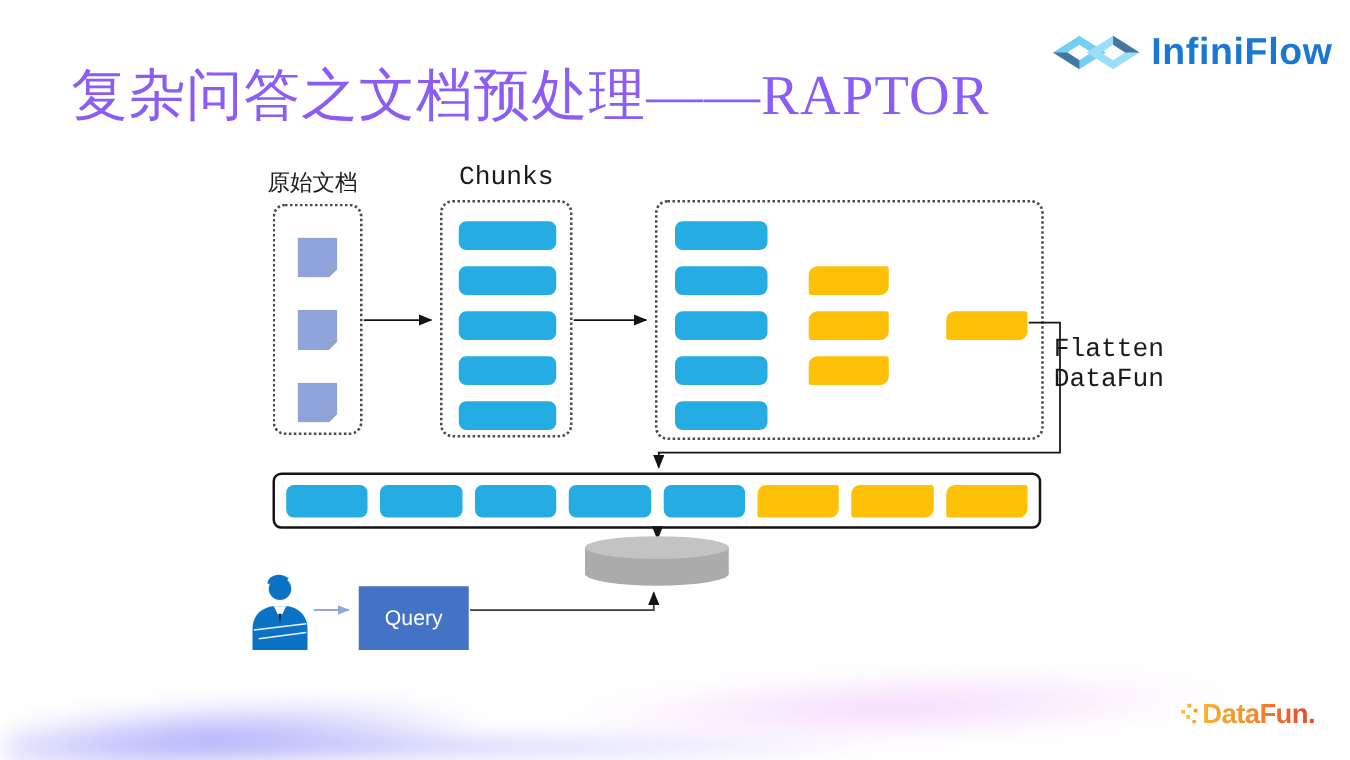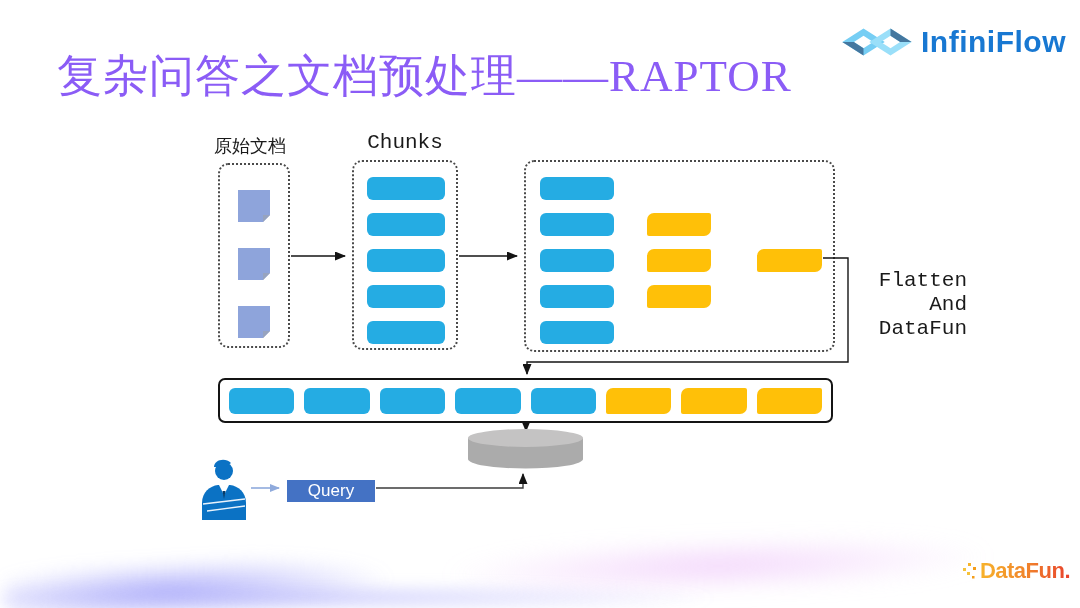--- a/index.html
+++ b/index.html
@@ -16,21 +16,21 @@
   
   .logo{position:absolute; top:16px; right:14px; display:flex; align-items:center; gap:7px;}
   .logo-text{font-size:30px; font-weight:bold; color:var(--logo-blue); letter-spacing:0.5px;}
   
   .lbl{position:absolute; color:#1a1a1a; white-space:nowrap;}
   .lbl-serif{font-family:Liberation Mono, monospace; font-size:18px;}
   .lbl-mono{font-family:"Liberation Mono","DejaVu Sans Mono",monospace; font-size:21px;}
   .lbl-source{left:205px; top:134px; width:90px; text-align:center;}
   .lbl-chunks{left:352px; top:131px; width:106px; text-align:center;}
   .lbl-sum{left:522px; top:127px;}
-  .flatten{left:843px; top:269px; width:124px; text-align:right; line-height:24px;}
+  .flatten{left:843px; top:269px; width:124px; text-align:left; line-height:24px;}
   
   .dotted{position:absolute; border:2px dotted #4a4a4a; border-radius:10px; box-sizing:border-box;}
   .box-docs{left:218px; top:163px; width:72px; height:185px;
     display:flex; flex-direction:column; align-items:center; gap:26px; padding-top:25px;}
   .box-chunks{left:352px; top:160px; width:106px; height:190px;
     display:flex; flex-direction:column; gap:13px; padding:15px 0 0 13px;}
   .box-sum{left:524px; top:160px; width:311px; height:192px;}
   .sum-col{position:absolute; display:flex; flex-direction:column; gap:13px;}
   .sum-col1{left:14px; top:15px;}
   .sum-col2{left:121px; top:51px;}
@@ -45,27 +45,27 @@
   .box-chunks .rect{width:78px; height:23px;}
   .sum-col1 .rect{width:74px; height:23px;}
   .sum-col2 .rect{width:64px; height:23px;}
   .sum-col3 .rect{width:65px; height:23px;}
   
   .bar{position:absolute; left:218px; top:378px; width:615px; height:45px;
     border:2px solid #141414; border-radius:7px; box-sizing:border-box;
     display:flex; align-items:center; gap:10px; padding:0 9px; background:#fff;}
   .bar .rect{flex:1; height:26px;}
   
-  .query{position:absolute; left:287px; top:469px; width:88px; height:22px;
+  .query{position:absolute; left:287px; top:469px; width:88px; height:51px;
     background:var(--query-blue); color:#fff; font-size:17px;
-    display:flex; align-items:center; justify-content:center;margin-top:11px;}
+    display:flex; align-items:center; justify-content:center;}
   
   .overlay{position:absolute; left:0; top:0; width:1080px; height:608px; pointer-events:none;}
   
-  .datafun{position:absolute; right:10px; bottom:24px; display:flex; align-items:center; gap:0;}
+  .datafun{position:absolute; right:28px; bottom:24px; display:flex; align-items:center; gap:0;}
   .datafun-text{font-size:22px; font-weight:bold; letter-spacing:-0.5px;
     background:linear-gradient(90deg,#F7B32B,#F1862B,#E8412C);
     -webkit-background-clip:text; background-clip:text; color:transparent;}
   
   .wave{position:absolute; pointer-events:none;}
   .wave1{left:6px; bottom:2px; width:580px; height:50px; transform:rotate(-3deg);
     background:radial-gradient(55% 90% at 28% 55%, rgba(124,124,248,0.55), rgba(124,124,248,0) 70%);
     filter:blur(8px);}
   .wave2{left:300px; bottom:18px; width:760px; height:46px; transform:rotate(-2deg);
     background:radial-gradient(50% 80% at 55% 50%, rgba(233,180,248,0.55), rgba(233,180,248,0) 72%);
@@ -88,21 +88,20 @@
       <polygon points="2,27 14,27 24,33.5 24,41" fill="#44779F"></polygon>
       <polygon points="52,13 74,27 62,27 52,20.5" fill="#44779F"></polygon>
     </svg>
     <span class="logo-text">InfiniFlow</span>
   </div>
 
   <div class="lbl lbl-serif lbl-source">原始文档</div>
   <div class="lbl lbl-mono lbl-chunks">Chunks</div>
   <div class="lbl lbl-mono flatten">
     <div>Flatten</div>
-    <div>And</div>
     <div>DataFun</div>
   </div>
 
   <div class="dotted box-docs">
       <div class="note"></div>
       <div class="note"></div>
       <div class="note"></div>
     </div>
 
   <div class="dotted box-chunks">

